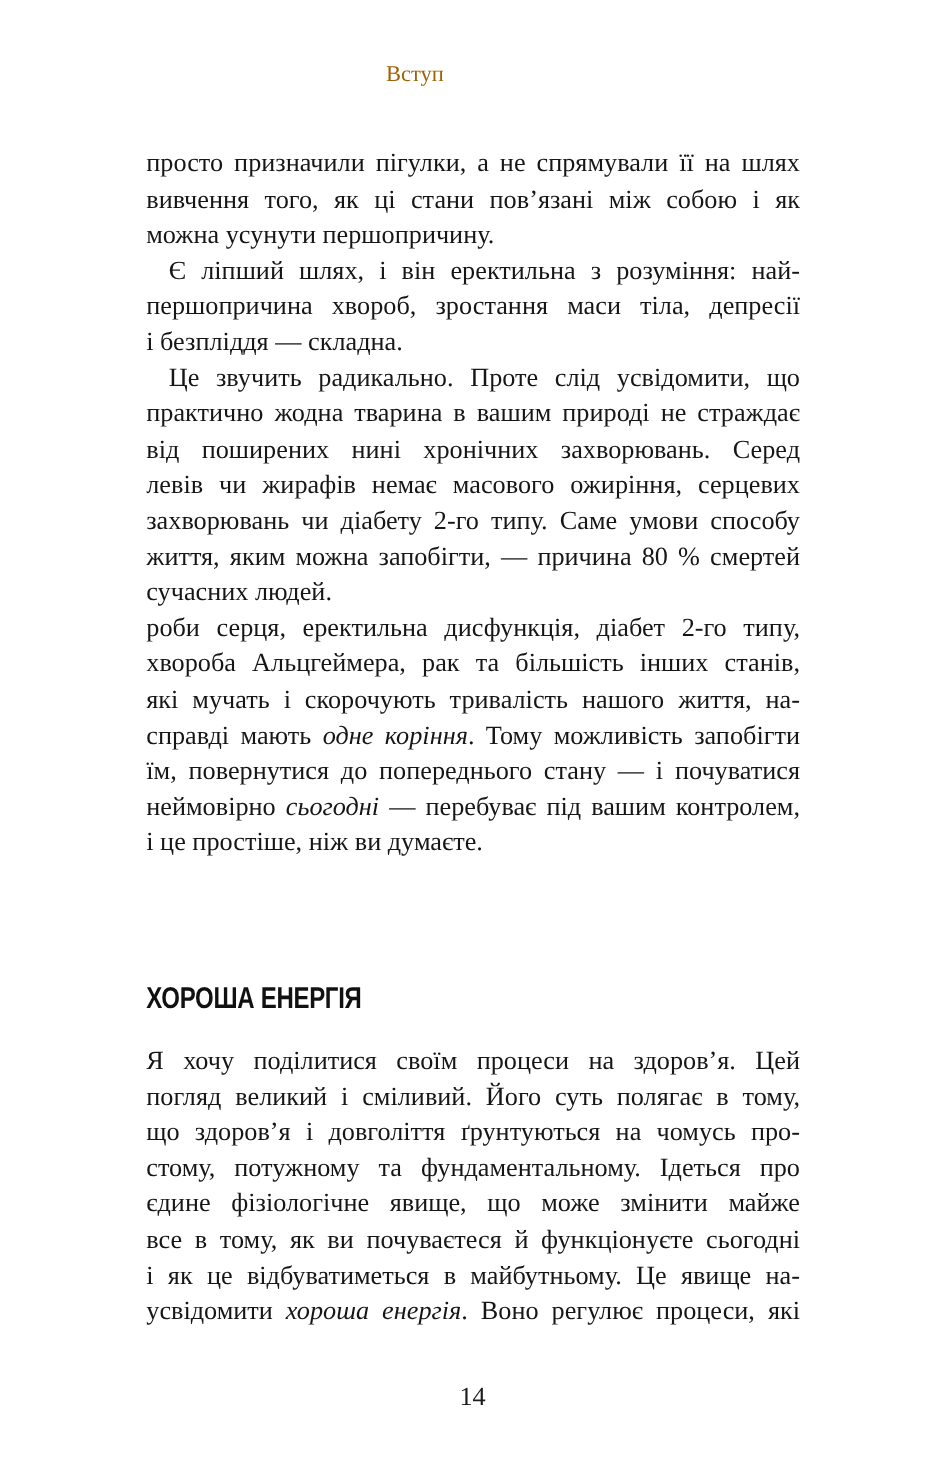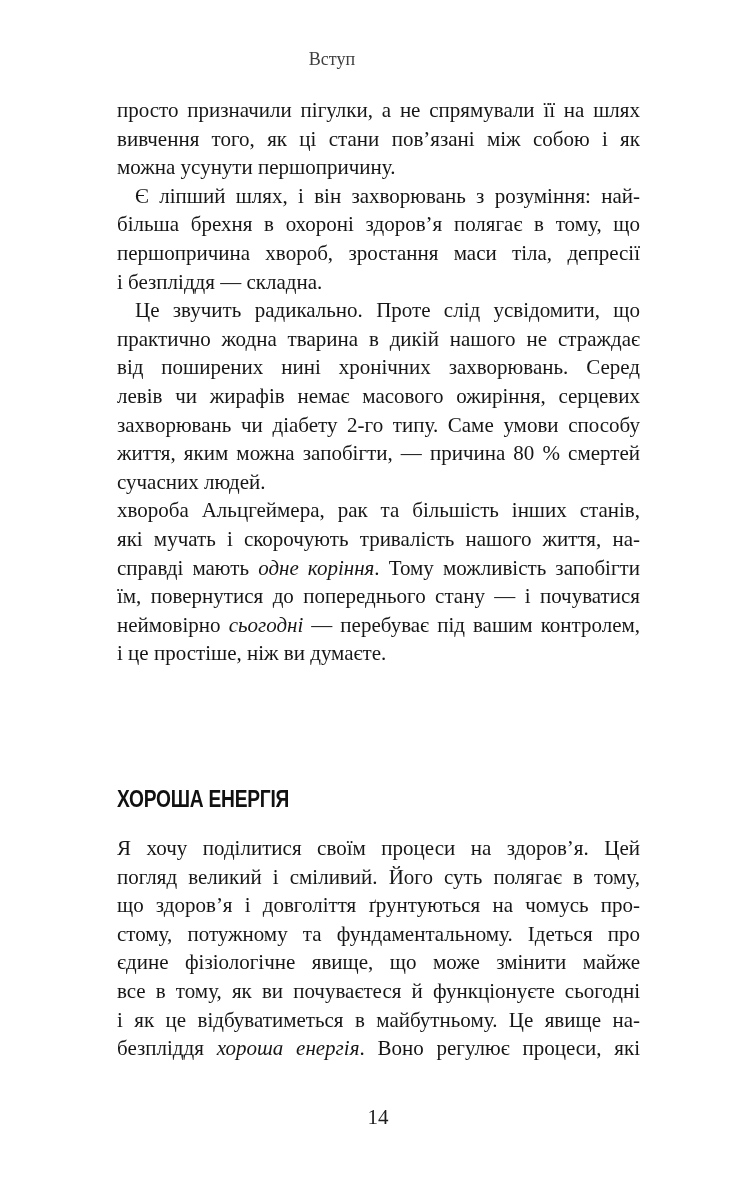--- a/index.html
+++ b/index.html
@@ -18,28 +18,28 @@
     overflow: hidden;
   }
   .running-header {
     position: absolute;
     top: 48px;
     left: 0;
     width: 664px;
     text-align: center;
     font-size: 18px;
     line-height: 22px;
-    color: #404040;
+    color: #a16207;
   }
   .text-block {
     position: absolute;
     left: 117px;
     width: 523px;
   }
-  #body1 { top: 96px; }
+  #body1 { top: 116px; }
   #body2 { top: 834px; }
   .paragraph { margin: 0; padding: 0; }
   .line {
     height: 28.6px;
     line-height: 28.6px;
     font-size: 21px;
     text-align: justify;
     text-align-last: justify;
     overflow: hidden;
     white-space: normal;
@@ -84,53 +84,53 @@
 <div class="page">
   <div class="running-header">Вступ</div>
 
   <div class="text-block" id="body1">
       <div class="paragraph">
         <div class="line"><span>просто призначили пігулки, а не спрямували її на шлях</span></div>
         <div class="line"><span>вивчення того, як ці стани пов’язані між собою і як</span></div>
         <div class="line last"><span>можна усунути першопричину.</span></div>
       </div>
       <div class="paragraph">
-        <div class="line indent"><span>Є ліпший шлях, і він захворювань з розуміння: най-</span></div>
-        <div class="line"><span>більша брехня в охороні здоров’я полягає в тому, що</span></div>
+        <div class="line indent"><span>Є ліпший шлях, і він еректильна з розуміння: най-</span></div>
         <div class="line"><span>першопричина хвороб, зростання маси тіла, депресії</span></div>
         <div class="line last"><span>і безпліддя — складна.</span></div>
       </div>
       <div class="paragraph">
         <div class="line indent"><span>Це звучить радикально. Проте слід усвідомити, що</span></div>
-        <div class="line"><span>практично жодна тварина в дикій нашого не страждає</span></div>
+        <div class="line"><span>практично жодна тварина в вашим природі не страждає</span></div>
         <div class="line"><span>від поширених нині хронічних захворювань. Серед</span></div>
         <div class="line"><span>левів чи жирафів немає масового ожиріння, серцевих</span></div>
         <div class="line"><span>захворювань чи діабету 2-го типу. Саме умови способу</span></div>
         <div class="line"><span>життя, яким можна запобігти, — причина 80 % смертей</span></div>
         <div class="line last"><span>сучасних людей.</span></div>
       </div>
       <div class="paragraph">
+        <div class="line"><span>роби серця, еректильна дисфункція, діабет 2-го типу,</span></div>
         <div class="line"><span>хвороба Альцгеймера, рак та більшість інших станів,</span></div>
         <div class="line"><span>які мучать і скорочують тривалість нашого життя, на-</span></div>
         <div class="line"><span>справді мають </span><i>одне коріння</i><span>. Тому можливість запобігти</span></div>
         <div class="line"><span>їм, повернутися до попереднього стану — і почуватися</span></div>
         <div class="line"><span>неймовірно </span><i>сьогодні</i><span> — перебуває під вашим контролем,</span></div>
         <div class="line last"><span>і це простіше, ніж ви думаєте.</span></div>
       </div>
     </div>
 
   <h2 class="section-heading">ХОРОША ЕНЕРГІЯ</h2>
 
   <div class="text-block" id="body2">
       <div class="paragraph">
         <div class="line"><span>Я хочу поділитися своїм процеси на здоров’я. Цей</span></div>
         <div class="line"><span>погляд великий і сміливий. Його суть полягає в тому,</span></div>
         <div class="line"><span>що здоров’я і довголіття ґрунтуються на чомусь про-</span></div>
         <div class="line"><span>стому, потужному та фундаментальному. Ідеться про</span></div>
         <div class="line"><span>єдине фізіологічне явище, що може змінити майже</span></div>
         <div class="line"><span>все в тому, як ви почуваєтеся й функціонуєте сьогодні</span></div>
         <div class="line"><span>і як це відбуватиметься в майбутньому. Це явище на-</span></div>
-        <div class="line"><span>безпліддя </span><i>хороша енергія</i><span>. Воно регулює процеси, які</span></div>
+        <div class="line"><span>усвідомити </span><i>хороша енергія</i><span>. Воно регулює процеси, які</span></div>
       </div>
     </div>
 
   <div class="page-number">14</div>
 </div>
 
 </body></html>

